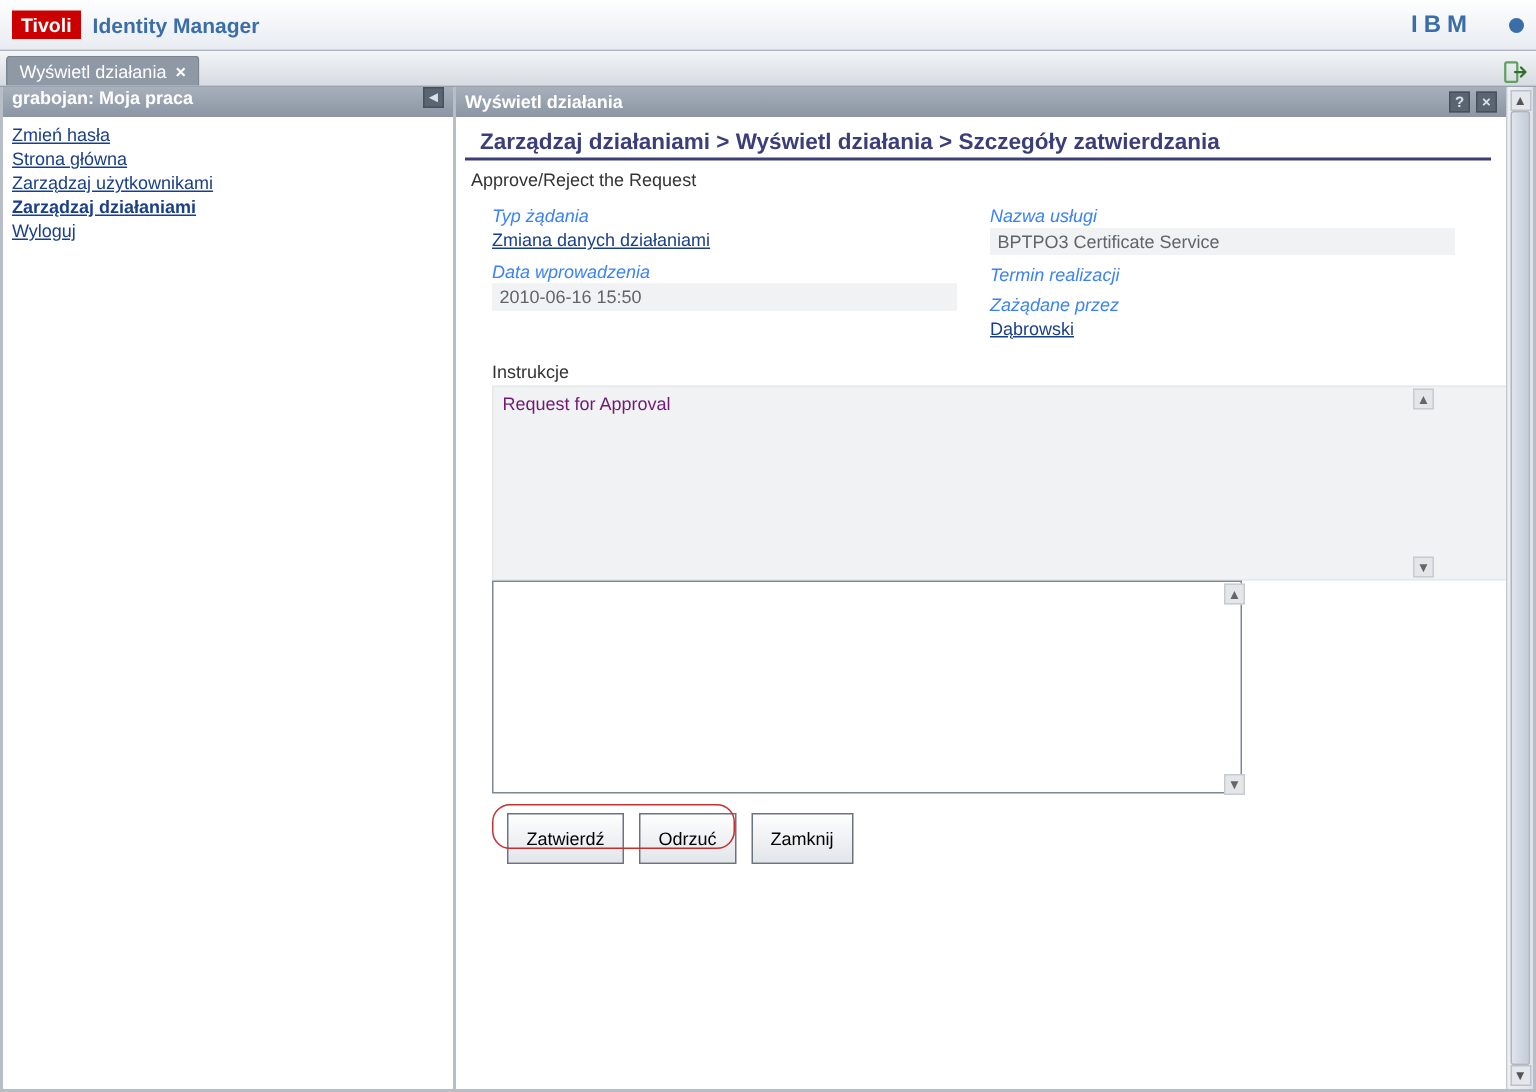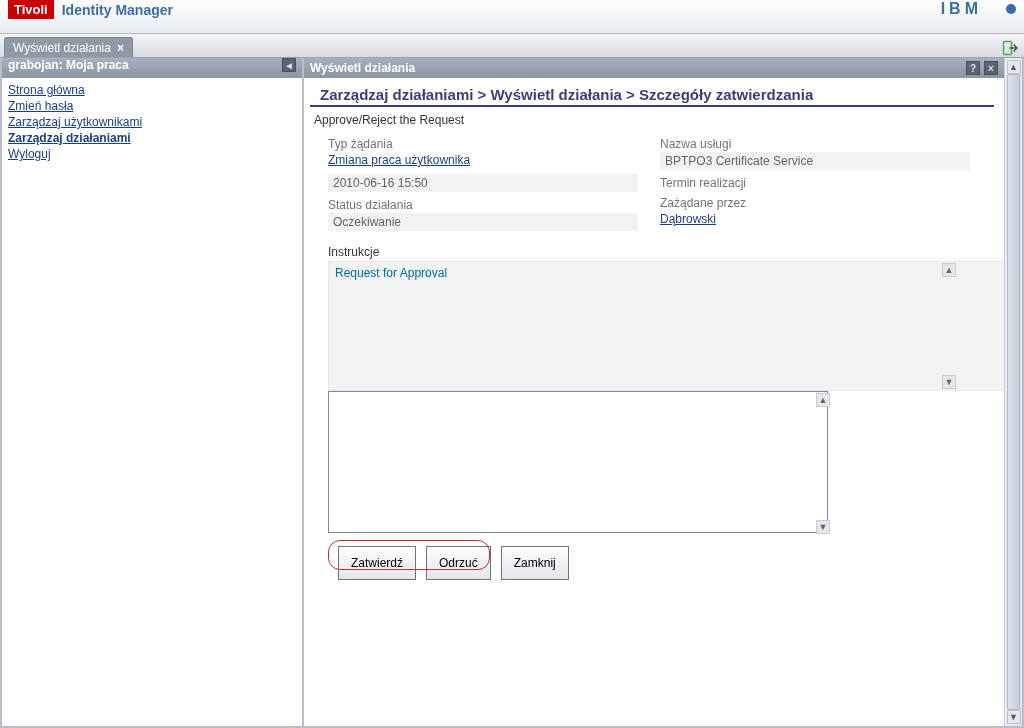--- a/index.html
+++ b/index.html
@@ -1,20 +1,20 @@
 <!DOCTYPE html>
 <html><head>
 <meta charset="utf-8">
 <style>
   html, body { margin:0; padding:0; font-family: Arial, Helvetica, sans-serif; font-size:12px; color:#000; }
   body { width:1024px; height:728px; overflow:hidden; background:#fff; box-sizing:border-box; }
   * { box-sizing:border-box; }
 
   
-  .banner { height:34px; background:linear-gradient(#fefefe,#e8ecf1); border-bottom:1px solid #b0b7c0; display:flex; align-items:flex-start; padding:0 8px; justify-content:space-between;}
+  .banner { height:34px; background:linear-gradient(#fefefe,#e8ecf1); border-bottom:1px solid #b0b7c0; display:flex; align-items:center; padding:0 8px; justify-content:space-between;}
   .banner-left { display:flex; align-items:center; gap:8px; }
   .tivoli-badge { background:#cc0000; color:#fff; font-weight:bold; padding:2px 6px; font-size:13px;}
   .app-name { color:#3b6ea8; font-weight:bold; font-size:14px;}
   .ibm-logo { display:flex; align-items:center; gap:24px; color:#3b6ea8; font-weight:bold; letter-spacing:4px; font-size:16px;}
   .ibm-logo .globe { width:10px; height:10px; background:#3b6ea8; border-radius:50%;}
 
   
   .tabstrip { height:24px; background:linear-gradient(#f3f5f7,#d6dbe2); border-bottom:1px solid #9aa2ad; display:flex; align-items:flex-end; justify-content:space-between; padding:0 4px;}
   .tabs { display:flex; align-items:flex-end; height:100%;}
   .tab { background:#8f98a5; color:#fff; height:20px; padding:2px 8px; border-radius:3px 3px 0 0; display:flex; align-items:center; gap:6px; border:1px solid #7b8491; border-bottom:none; font-size:12px;}
@@ -38,26 +38,26 @@
   .chead { background:linear-gradient(#a7b0bc,#8b95a3); color:#fff; font-weight:bold; height:20px; display:flex; align-items:center; justify-content:space-between; padding:0 6px;}
   .chead .right-ico { display:flex; align-items:center; gap:4px;}
   .sq-btn { width:14px; height:14px; background:#5a6472; border:1px solid #47505c; color:#d9e0ea; font-size:10px; display:flex; align-items:center; justify-content:center; cursor:pointer;}
   .breadcrumb { color:#3b3e78; font-weight:bold; font-size:15px; padding:6px 10px 2px 10px; border-bottom:2px solid #3b3e78; margin:2px 10px 4px 6px;}
   .subtitle { padding:2px 10px 6px 10px; color:#333; font-size:12px;}
 
   .form-area { padding:4px 24px 0 24px; position:relative; flex:1; overflow:hidden;}
   .cols { display:flex; gap:12px;}
   .col { flex:0 0 320px; }
   .field { margin-bottom:6px;}
-  .field .lbl { color:#737373; font-size:12px; margin-bottom:1px;}
+  .field .lbl { color:#3b82f6; font-size:12px; margin-bottom:1px;font-style:italic;}
   .ro { background:#f1f2f3; border:1px solid #f1f2f3; color:#616468; padding:2px 4px; height:18px; display:flex; align-items:center; font-size:12px; width:310px;}
   .link-val { color:#1a3f8a; text-decoration:underline; cursor:pointer; font-size:12px; padding:1px 0; display:inline-block;}
 
   .wide-lbl { color:#333; font-size:12px; margin:8px 0 2px 0;}
-  .instr-box { width:688px; height:130px; background:#f1f2f3; border:1px solid #e6e7e9; color:#0369a1; padding:4px 6px; font-size:12px; resize:none; overflow:auto; position:relative;}
+  .instr-box { width:688px; height:130px; background:#f1f2f3; border:1px solid #e6e7e9; color:#701a75; padding:4px 6px; font-size:12px; resize:none; overflow:auto; position:relative;}
   .instr-wrap { position:relative; width:630px;}
   .scroll-arrow { position:absolute; right:2px; width:14px; height:14px; background:#e4e6ea; border:1px solid #c7cbd2; display:flex; align-items:center; justify-content:center; font-size:9px; color:#666;}
   .sa-top { top:2px;} .sa-bot { bottom:2px;}
 
   .comments { width:500px; height:142px; border:1px solid #7e8894; background:#fff; resize:none; padding:2px 4px; font-family:Arial; font-size:12px;}
   .comments-wrap { position:relative; width:504px;}
   .comments-wrap .sa-top { top:2px;} .comments-wrap .sa-bot { bottom:2px;}
 
   .buttons { display:flex; gap:10px; padding:10px 0 8px 10px; align-items:center;}
   .btn { border:1px solid #6b737e; background:linear-gradient(#fefefe,#e2e5ea); padding:2px 12px; height:34px; font-size:12px; cursor:pointer; font-family:Arial;}
@@ -98,22 +98,22 @@
 </div>
 
 <div class="split">
 
   <div class="sidebar">
     <div class="panel-head">
       <span>grabojan: Moja praca</span>
       <span class="collapse-btn">◄</span>
     </div>
     <div class="nav">
+      <a>Zmień hasła</a>
       <a>Strona główna</a>
-      <a>Zmień hasła</a>
       <a>Zarządzaj użytkownikami</a>
       <span class="link plain">Zarządzaj działaniami</span>
       <a>Wyloguj</a>
     </div>
   </div>
 
   <div class="content">
     <div class="content-inner">
       <div class="chead">
         <span>Wyświetl działania</span>
@@ -124,28 +124,25 @@
       </div>
       <div class="breadcrumb">Zarządzaj działaniami &gt; Wyświetl działania &gt; Szczegóły zatwierdzania</div>
       <div class="subtitle">Approve/Reject the Request</div>
 
       <div class="form-area">
         <div class="cols">
 
           <div class="col">
             <div class="field">
               <div class="lbl">Typ żądania</div>
-              <span class="link-val">Zmiana praca użytkownika</span>
+              <span class="link-val">Zmiana danych działaniami</span>
             </div>
             <div class="field">
+              <div class="lbl">Data wprowadzenia</div>
               <div class="ro">2010-06-16 15:50</div>
-            </div>
-            <div class="field">
-              <div class="lbl">Status działania</div>
-              <div class="ro">Oczekiwanie</div>
             </div>
           </div>
 
           <div class="col">
             <div class="field">
               <div class="lbl">Nazwa usługi</div>
               <div class="ro">BPTPO3 Certificate Service</div>
             </div>
             <div class="field">
               <div class="lbl">Termin realizacji</div>

